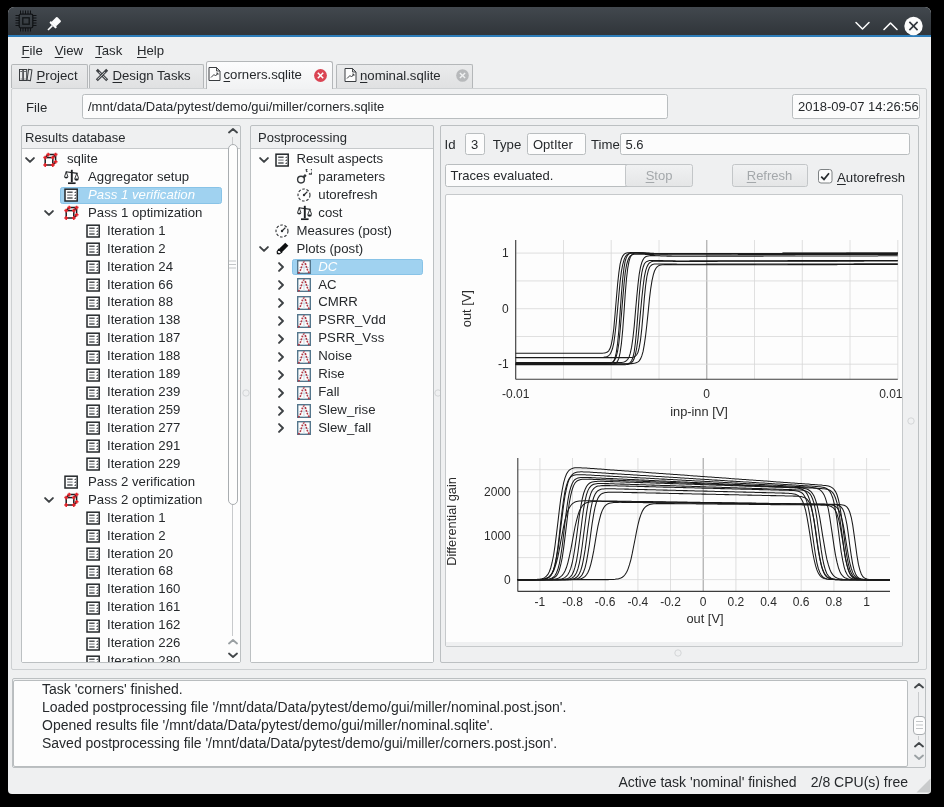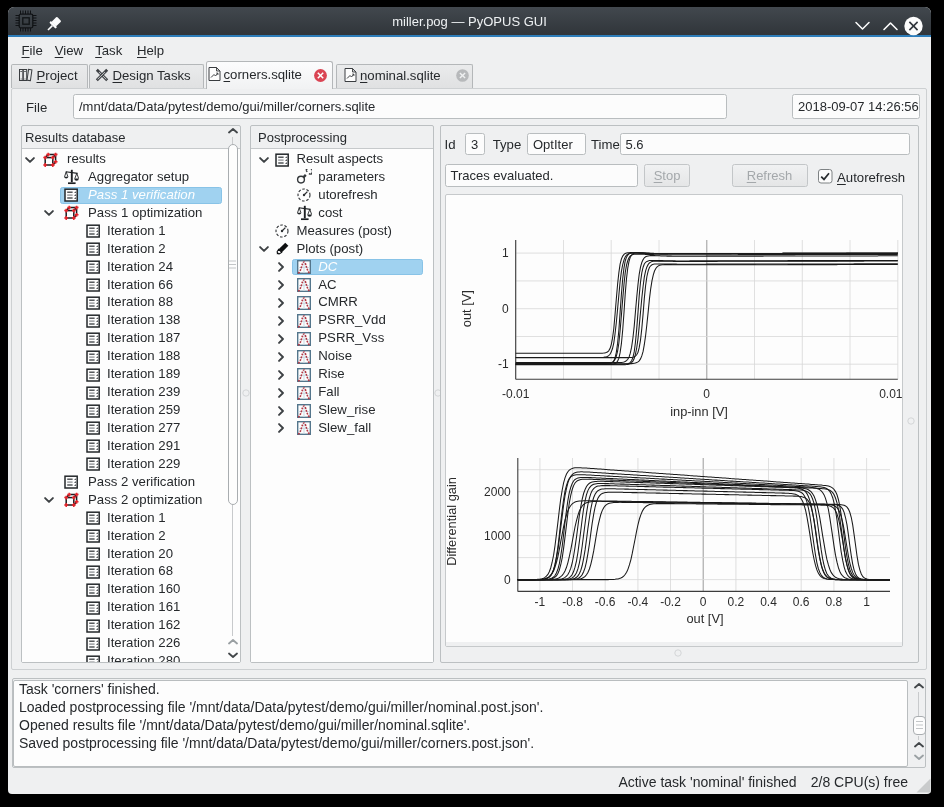--- a/index.html
+++ b/index.html
@@ -9,21 +9,21 @@
 .sel { background:#a0d2f0; border:1px solid #88c3e7; border-radius:2.5px; }
 .panel { position:absolute; border:1px solid #bcc0c2; border-radius:2px; background:#eff0f1; overflow:hidden; }
 .ptitle { font-size:13px; color:#26292c; position:absolute; white-space:nowrap; }
 .white { position:absolute; background:#fdfdfd; }
 .field { position:absolute; background:#fcfcfc; border:1px solid #b9bdbf; border-radius:2.5px; font-size:13px; color:#26292c; white-space:nowrap; overflow:hidden; }
 .field span { position:absolute; left:5px; top:50%; transform:translateY(-50%); }
 .btn { position:absolute; background:linear-gradient(#f0f1f2,#e5e6e7); border:1px solid #c3c6c8; border-radius:2.5px; font-size:13px; color:#a4a8ab; text-align:center; }
 .lab { position:absolute; font-size:13.2px; color:#26292c; white-space:nowrap; }
 .tk { font-size:12px; fill:#2b2b2b; font-family:"Liberation Sans",sans-serif; }
 .lb { font-size:12.8px; fill:#2b2b2b; font-family:"Liberation Sans",sans-serif; }
-.logt { font-size:14px; color:#26292c; white-space:nowrap; position:absolute; }
+.logt { font-size:14px; color:#26292c; white-space:nowrap; position:absolute;margin-left:23px; }
 u { text-decoration:underline; text-underline-offset:2px; }
 </style></head>
 <body>
 <div id="win">
 
   <div class="abs" style="left:0;top:0;width:923px;height:27.5px;background:linear-gradient(#42484e,#30353a)"></div>
   <div class="abs" style="left:0;top:27.5px;width:923px;height:2px;background:#2d7dba"></div>
 
   <svg class="abs" style="left:7px;top:3px" width="22" height="22" viewBox="0 0 22 22">
     <g stroke="#101316" stroke-width="1">
@@ -52,21 +52,20 @@
     <rect x="7.8" y="7.8" width="6.4" height="6.4" fill="none" stroke="#101316" stroke-width="1.3"></rect>
   </svg>
 
   <svg class="abs" style="left:34px;top:6px" width="24" height="24" viewBox="0 0 24 24">
     <g transform="rotate(45 12 11)">
       <rect x="8.8" y="3.8" width="6.4" height="7.6" rx="1" fill="#fbfcfd"></rect>
       <rect x="7.6" y="11" width="8.8" height="2.3" rx="0.9" fill="#fbfcfd"></rect>
       <line x1="12" y1="13.3" x2="12" y2="19.5" stroke="#fbfcfd" stroke-width="1.6"></line>
     </g>
   </svg>
-  <div class="abs" style="left:0;top:7px;width:923px;text-align:center;font-size:13px;color:#eef1f3">miller.pog — PyOPUS GUI</div>
 
   <svg class="abs" style="left:846px;top:9px" width="70" height="24">
     <polyline points="2,6.5 8.5,13 15,6.5" fill="none" stroke="#fcfcfc" stroke-width="1.5" stroke-linecap="round" stroke-linejoin="round"></polyline>
     <polyline points="30,13.5 36.5,7 43,13.5" fill="none" stroke="#fcfcfc" stroke-width="1.6" stroke-linecap="round" stroke-linejoin="round"></polyline>
     <circle cx="59.5" cy="10" r="9.2" fill="#fcfcfc"></circle>
     <line x1="55.4" y1="5.9" x2="63.6" y2="14.1" stroke="#31363c" stroke-width="1.6"></line>
     <line x1="63.6" y1="5.9" x2="55.4" y2="14.1" stroke="#31363c" stroke-width="1.6"></line>
   </svg>
 </div>
 
@@ -124,21 +123,21 @@
       <path d="M10.9,7.1 L10.9,9 M10.9,7.1 L9.2,7.1" stroke="#3a3d40" stroke-width="0.9" fill="none"></path>
     </svg></div>
 <div class="lab" style="left:360px;top:68px"><u>n</u>ominal.sqlite</div>
 <svg class="abs" style="left:455.5px;top:68.5px" width="13" height="13">
     <circle cx="6.5" cy="6.5" r="6.3" fill="#b7b9bb"></circle>
     <line x1="3.9" y1="3.9" x2="9.1" y2="9.1" stroke="#eff0f1" stroke-width="1.4"></line>
     <line x1="9.1" y1="3.9" x2="3.9" y2="9.1" stroke="#eff0f1" stroke-width="1.4"></line>
   </svg>
 
 <div class="lab" style="left:26px;top:99.5px">File</div>
-<div class="field" style="left:73px;top:93.5px;width:654px;height:25px">
+<div class="field" style="left:82px;top:93.5px;width:586px;height:25px">
     <span>/mnt/data/Data/pytest/demo/gui/miller/corners.sqlite</span>
   </div>
 <div class="field" style="left:792px;top:93.5px;width:127.5px;height:25px">
     <span>2018-09-07 14:26:56</span>
   </div>
 
 <div class="panel" style="left:20.5px;top:124.5px;width:220.5px;height:538px"></div>
 <div class="ptitle" style="left:25px;top:129.5px">Results database</div>
 <div class="abs" style="left:21.5px;top:148px;width:218.5px;height:1px;background:#c6c9cb"></div>
 <div class="white" style="left:21.5px;top:149px;width:218.5px;height:512.5px"></div>
@@ -153,21 +152,21 @@
             <path d="M3.2,5.6 L6.2,2.6 L13.6,2.6 L10.8,5.6 M13.6,2.6 L13.6,9.8 L10.8,13"></path>
           </g>
           <path d="M3.2,3.6999999999999997 V7.5 M1.3000000000000003,5.6 H5.1" stroke="#e8232a" stroke-width="1.5" fill="none"></path>
           <path d="M10.8,3.6999999999999997 V7.5 M8.9,5.6 H12.700000000000001" stroke="#e8232a" stroke-width="1.5" fill="none"></path>
           <path d="M3.2,11.1 V14.9 M1.3000000000000003,13 H5.1" stroke="#e8232a" stroke-width="1.5" fill="none"></path>
           <path d="M10.8,11.1 V14.9 M8.9,13 H12.700000000000001" stroke="#e8232a" stroke-width="1.5" fill="none"></path>
           <path d="M6.2,0.7000000000000002 V4.5 M4.300000000000001,2.6 H8.1" stroke="#e8232a" stroke-width="1.5" fill="none"></path>
           <path d="M13.6,0.7000000000000002 V4.5 M11.7,2.6 H15.5" stroke="#e8232a" stroke-width="1.5" fill="none"></path>
           <path d="M13.6,7.9 V11.700000000000001 M11.7,9.8 H15.5" stroke="#e8232a" stroke-width="1.5" fill="none"></path>
         </svg></div>
-<div class="abs tt" style="left:67px;top:151.0px">results</div>
+<div class="abs tt" style="left:67px;top:151.0px">sqlite</div>
 <div class="abs" style="left:63px;top:169.43px;width:16px;height:16px"><svg width="16" height="16" viewBox="0 0 16 16">
           <g fill="none" stroke="#1d2023">
             <line x1="8.8" y1="0.8" x2="8.8" y2="13.2" stroke-width="1.9"></line>
             <line x1="5" y1="14.2" x2="12.6" y2="14.2" stroke-width="1.7"></line>
             <line x1="2.8" y1="2.7" x2="14.6" y2="4.4" stroke-width="1.1"></line>
             <polyline points="1.5,7.8 3.2,2.8 4.9,7.8" stroke-width="0.9"></polyline>
             <polyline points="11.8,9.6 13.8,4.3 15.7,9.6" stroke-width="0.9"></polyline>
           </g>
           <path d="M1,7.8 A2.3,2.3 0 0 0 5.4,7.8 Z" fill="#1d2023"></path>
           <path d="M11.3,9.6 A2.25,2.25 0 0 0 15.8,9.6 Z" fill="#1d2023"></path>
@@ -763,21 +762,21 @@
 <div class="field" style="left:527px;top:132.5px;width:58.5px;height:22.5px">
     <span>OptIter</span>
   </div>
 <div class="lab" style="left:591px;top:137px">Time</div>
 <div class="field" style="left:619.5px;top:132.5px;width:290.5px;height:22.5px">
     <span>5.6</span>
   </div>
 <div class="field" style="left:444.5px;top:164px;width:193.5px;height:22.5px">
     <span>Traces evaluated.</span>
   </div>
-<div class="btn" style="left:644px;top:164px;width:46px;height:22.5px;line-height:21px"><u>S</u>top</div>
+<div class="btn" style="left:625px;top:164px;width:68px;height:22.5px;line-height:21px"><u>S</u>top</div>
 <div class="btn" style="left:731.5px;top:164px;width:76px;height:22.5px;line-height:21px"><u>R</u>efresh</div>
 <svg class="abs" style="left:818px;top:169px" width="15" height="15">
     <rect x="0.5" y="0.5" width="13.5" height="13.5" rx="2.5" fill="#fcfcfc" stroke="#7e8284" stroke-width="1"></rect>
     <path d="M3.2,7.6 L6,10.4 L11,4.2" fill="none" stroke="#2a2e31" stroke-width="1.7"></path>
   </svg>
 <div class="lab" style="left:837px;top:169.5px"><u>A</u>utorefresh</div>
 
 <div class="abs" style="left:444.8px;top:194px;width:458.7px;height:453px;border:1px solid #c6c9cb;border-radius:2px;background:#fdfdfd"></div>
 <div class="abs" style="left:445.8px;top:641.5px;width:456.7px;height:4.5px;background:#eff0f1"></div>
 <svg class="abs" style="left:673.5px;top:649px" width="8" height="8">

